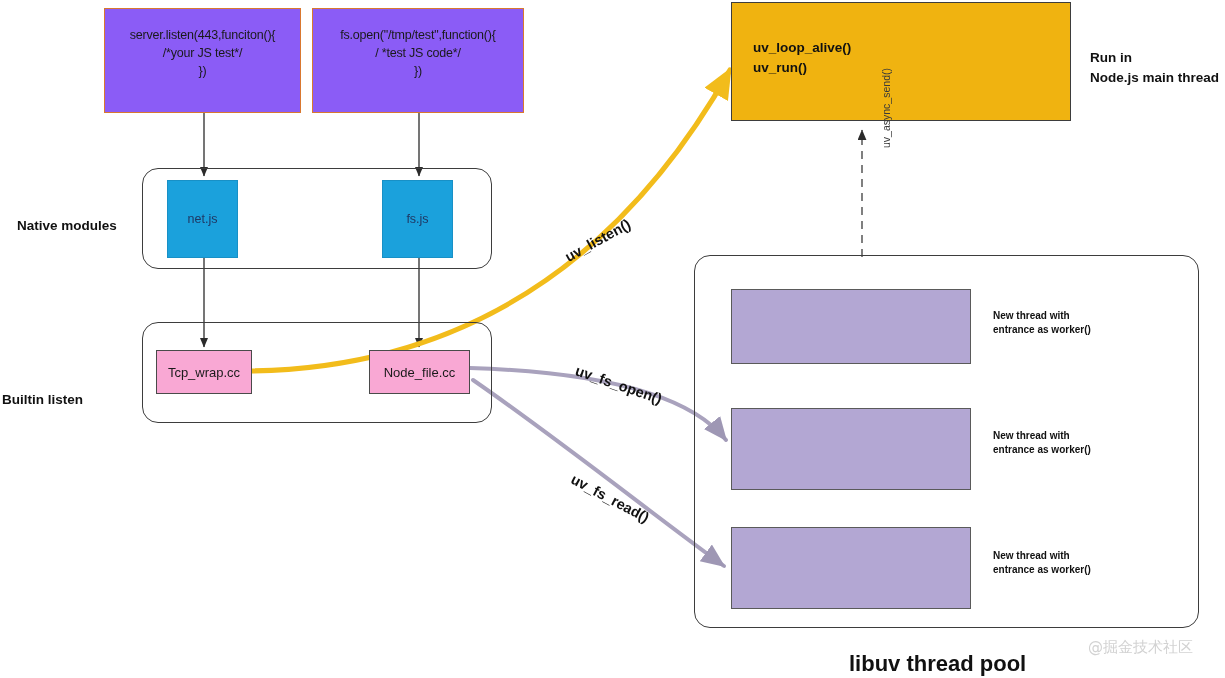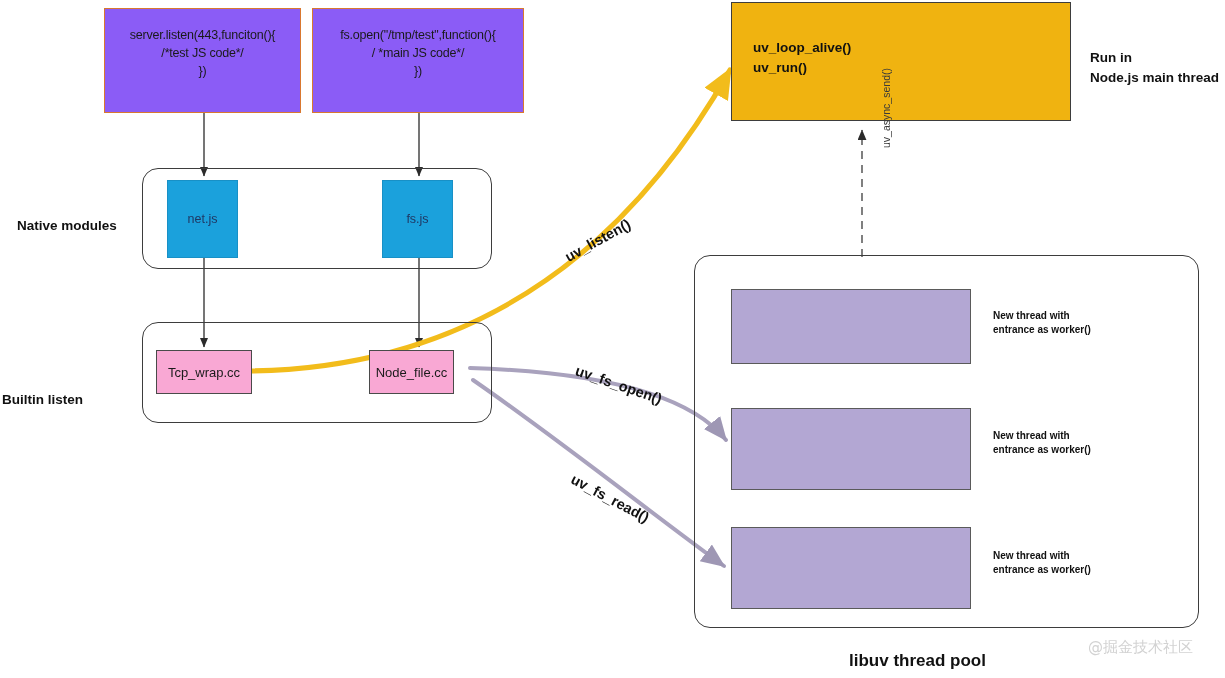--- a/index.html
+++ b/index.html
@@ -115,21 +115,21 @@
     transform-origin: left center;
   }
   .vlabel {
     font-size: 10.5px;
     color: #3a3a3a;
     white-space: nowrap;
     transform-origin: left top;
   }
 
   .pool-title {
-    font-size: 17px;
+    font-size: 22px;
     font-weight: bold;
     color: #111111;
     white-space: nowrap;
   }
   .watermark {
     font-size: 15px;
     color: #d2d2d2;
     white-space: nowrap;
     font-family: "DejaVu Sans", sans-serif;
   }
@@ -176,27 +176,27 @@
 
     <path d="M473,380 C560,440 660,520 724,566" stroke="#a9a2bd" stroke-width="4" fill="none" stroke-linecap="round" marker-end="url(#arrowGray)"></path>
 
     <path d="M862,257 L862,130" stroke="#4a4a4a" stroke-width="1.4" fill="none" stroke-dasharray="8,6" marker-end="url(#arrowBlack)"></path>
 
     <path d="M874,34 A26,26 0 1 1 869,86" stroke="#d41f1f" stroke-width="6" fill="none" stroke-linecap="butt" marker-end="url(#arrowRed)"></path>
   </svg>
 
   <div class="abs jsbox" style="left:104px; top:8px; width:197px; height:105px;">
     <span>server.listen(443,funciton(){</span>
-    <span>/*test JS code*/</span>
+    <span>/*your JS test*/</span>
     <span>})</span>
   </div>
 
   <div class="abs jsbox" style="left:312px; top:8px; width:212px; height:105px;">
     <span>fs.open("/tmp/test",function(){</span>
-    <span>/ *main JS code*/</span>
+    <span>/ *test JS code*/</span>
     <span>})</span>
   </div>
 
   <div class="abs group" style="left:142px; top:168px; width:350px; height:101px;"></div>
 
   <div class="abs group-label" style="left:17px; top:218px;">Native modules</div>
 
   <div class="abs bluebox" style="left:167px; top:180px; width:71px; height:78px;">
     <span>net.js</span>
   </div>
@@ -206,21 +206,21 @@
   </div>
 
   <div class="abs group" style="left:142px; top:322px; width:350px; height:101px;"></div>
 
   <div class="abs group-label" style="left:2px; top:392px;">Builtin listen</div>
 
   <div class="abs olivebox" style="left:156px; top:350px; width:96px; height:44px;">
     <span>Tcp_wrap.cc</span>
   </div>
 
-  <div class="abs olivebox" style="left:369px; top:350px; width:85px; height:44px;">
+  <div class="abs olivebox" style="left:369px; top:350px; width:101px; height:44px;">
     <span>Node_file.cc</span>
   </div>
 
   <div class="abs loopbox" style="left:731px; top:2px; width:340px; height:119px;"></div>
 
   <div class="abs side-note" style="left:1090px; top:48px;">
     <span>Run in</span>
     <span>Node.js main thread</span>
   </div>
 

